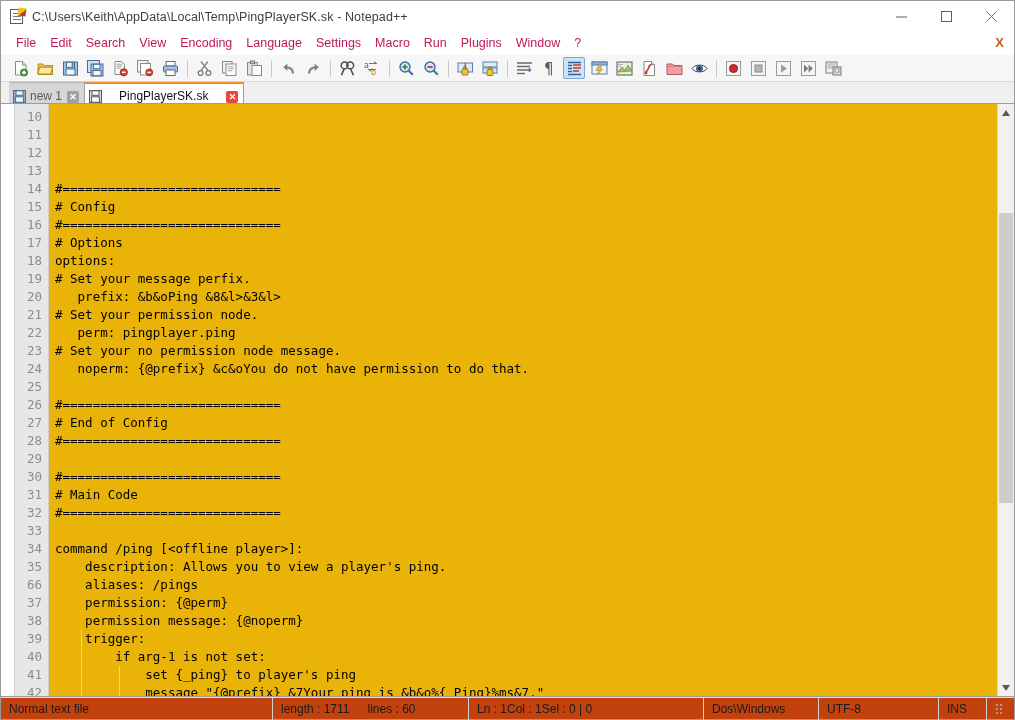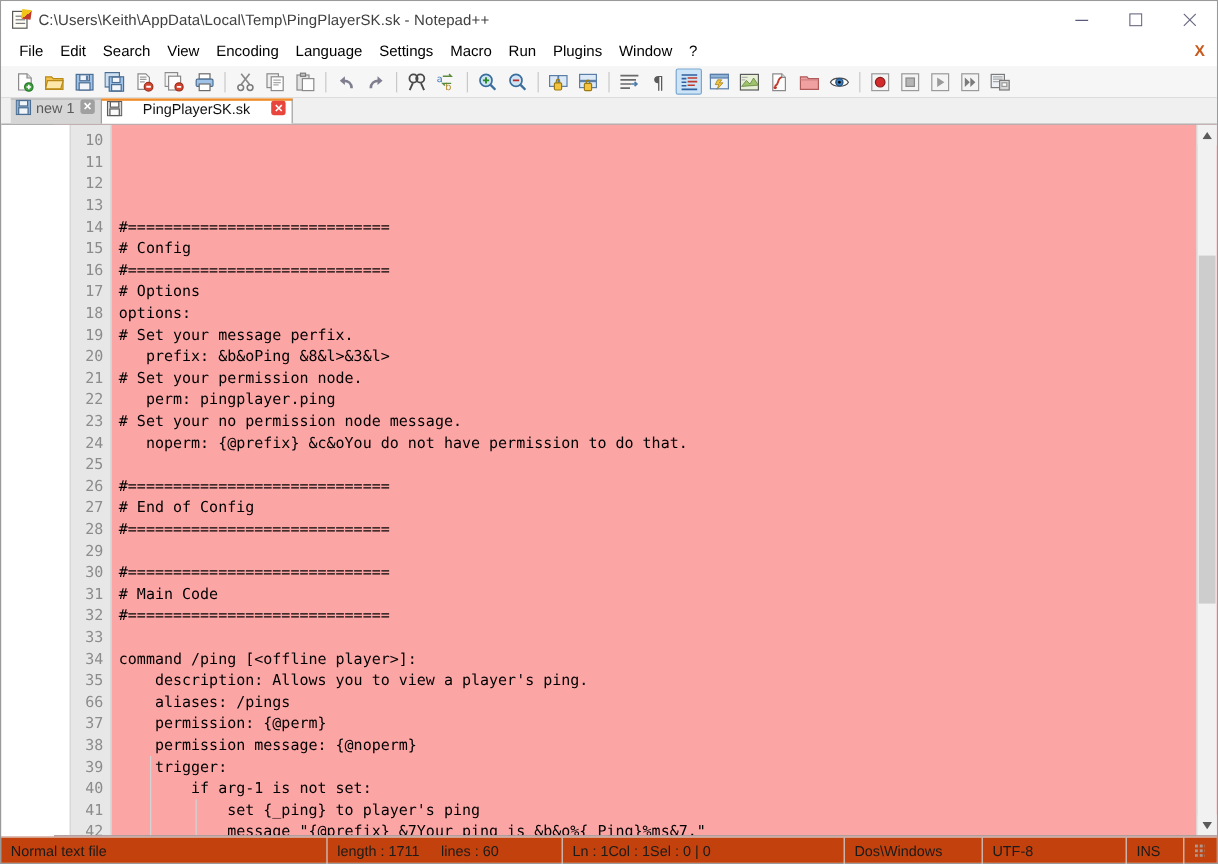--- a/index.html
+++ b/index.html
@@ -55,21 +55,21 @@
 
   
   .menubar {
     height: 23px; flex: 0 0 23px;
     background: #ffffff;
     display: flex; align-items: center;
     position: relative;
     padding-left: 8px;
   }
   .menu-item {
-    font-size: 12.5px; color: #000000;
+    font-size: 12.5px; color: #be185d;
     padding: 3px 7px 4px 7px; white-space: nowrap;
   }
   .menu-close-doc {
     position: absolute; right: 10px; top: 3px;
     font-size: 13px; font-weight: bold; color: #c85a1e;
     font-family: "Liberation Sans", sans-serif;
   }
 
   
   .toolbar {
@@ -94,44 +94,43 @@
 
   
   .tabbar {
     height: 22px; flex: 0 0 22px;
     background: #f0f0f0;
     border-bottom: 1px solid #9d9d9d;
     display: flex; align-items: flex-end;
     padding-left: 8px;
   }
   .tab {
-    height: 21px; display: flex; align-items: flex-start;
+    height: 21px; display: flex; align-items: flex-end;
     padding: 0 5px 0 4px; font-size: 12px;
     border-right: 1px solid #9d9d9d;
     position: relative;
   }
   .tab.inactive { background: #d6d6d6; color: #5a5a5a; border-top: 1px solid #b5b5b5; }
   .tab.active { background: #ffffff; color: #111111; border-top: 2px solid #ef8b28; gap: 13px; }
   .tab-icon { width: 13px; height: 13px; margin-right: 4px; flex: 0 0 13px; }
   .tab-label { white-space: nowrap; }
   .tab-close {
     width: 12px; height: 12px; margin-left: 5px; flex: 0 0 12px;
     display: flex; align-items: center; justify-content: center;
     border-radius: 2px; font-size: 9px; font-weight: bold; color: #ffffff;
     line-height: 1;
   }
   .tab.inactive .tab-close { background: #a0a0a0; }
   .tab.active .tab-close { background: #e8453c; }
 
   
   .editor-wrap {
     flex: 1 1 auto; display: flex; position: relative;
-    background: #fca5a5; overflow: hidden;
+    background: #eab308; overflow: hidden;
     border-bottom: 1px solid #9d9d9d;
-    margin-left: 44px;
   }
   .bookmark-margin {
     width: 14px; flex: 0 0 14px; background: #ffffff;
     border-right: 1px solid #cfcfcf;
   }
   .gutter {
     width: 34px; flex: 0 0 34px; background: #e7e7e7;
     text-align: right; padding-right: 6px; padding-top: 4px;
     font-family: "DejaVu Sans Mono", monospace;
     font-size: 12.5px; line-height: 18px; color: #8c8c8c;

